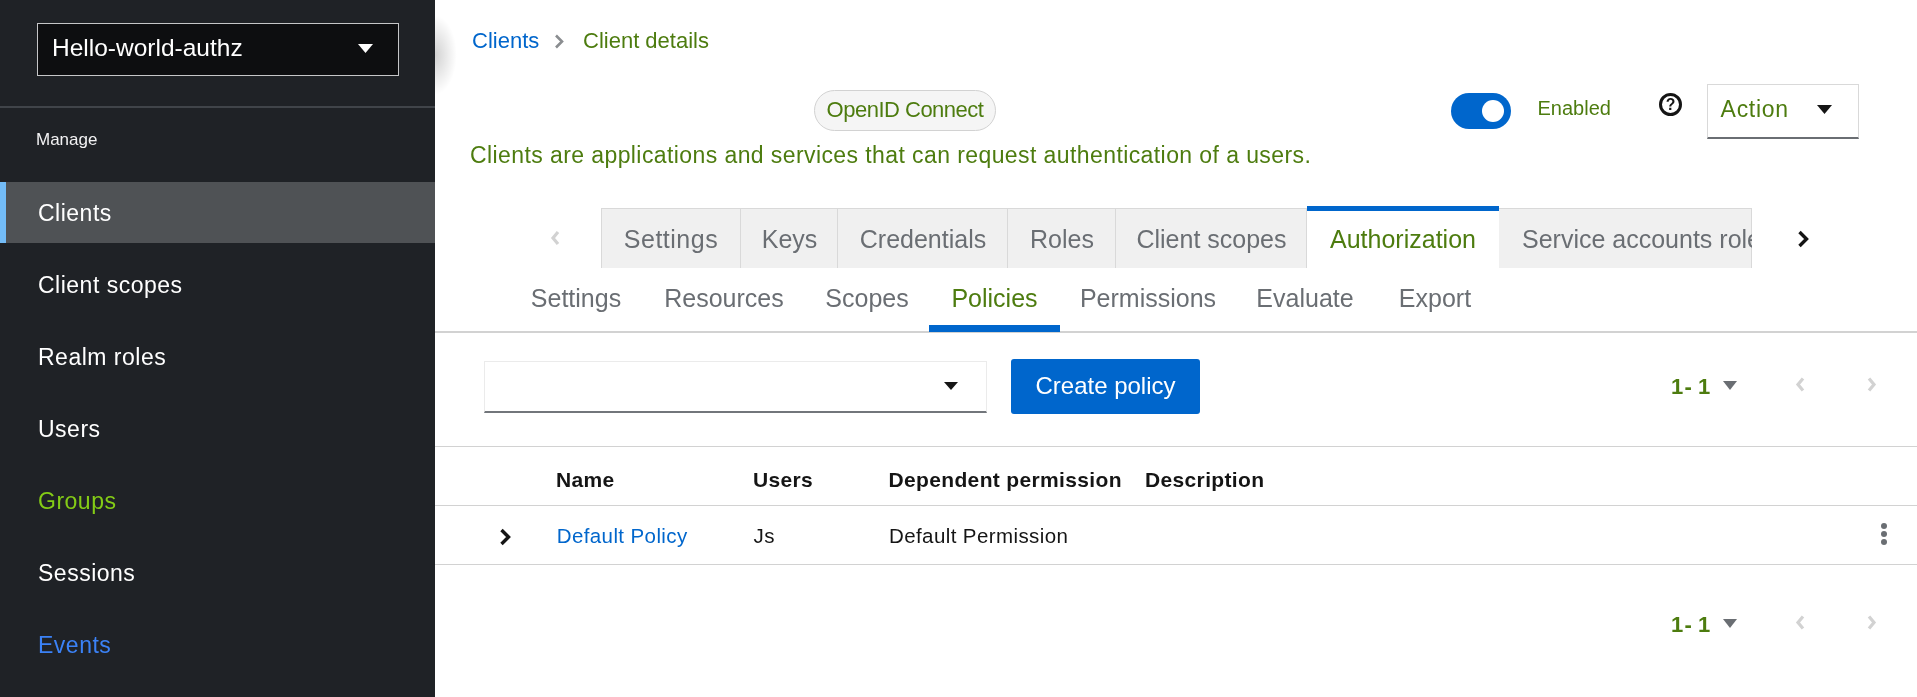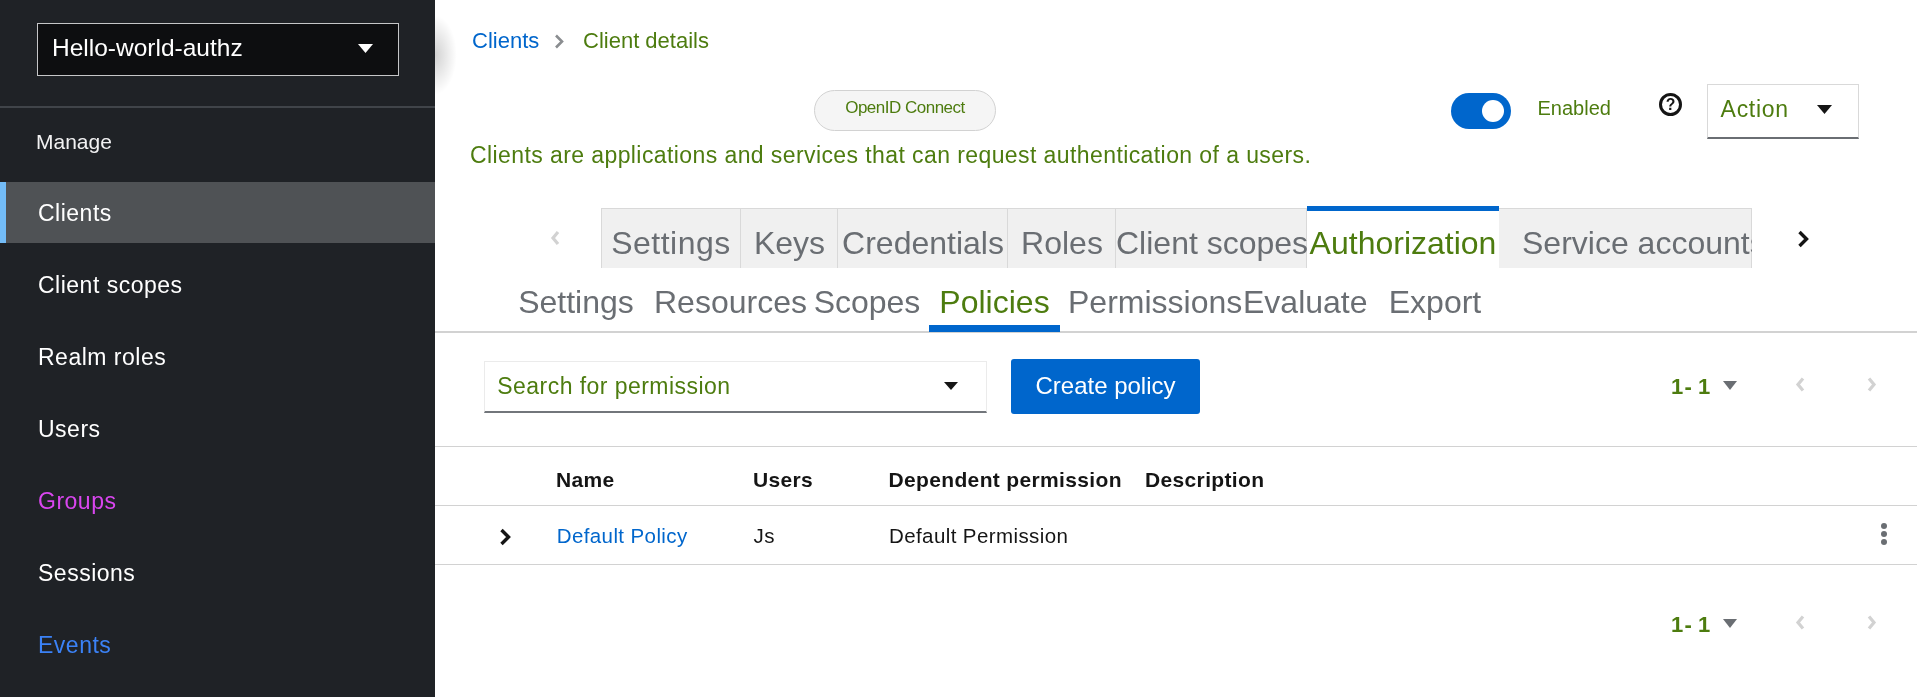--- a/index.html
+++ b/index.html
@@ -7,56 +7,56 @@
   font-family:"Liberation Sans",sans-serif; -webkit-font-smoothing:antialiased; }
 .abs { position:absolute; line-height:1; white-space:nowrap; }
 #page { position:relative; width:1917px; height:697px;padding-left:12px; }
 #sidebar { position:absolute; left:0; top:0; width:435px; height:697px; background:#1f2226; }
 .link { color:#0066cc !important; }
 .dark { color:#4d7c0f; }
 .gray { color:#6a6e73; }
 .hline { position:absolute; height:1px; background:#d2d2d2; }
 .tabbg { position:absolute; top:208px; height:60px; background:#f0f0f0;
   border:1px solid #d9d9d9; border-bottom:none; border-left:none; }
-.t25 { font-size:32px; }
+.t25 { font-size:25px; }
 .td { font-size:20.5px; letter-spacing:0.4px; color:#151515; }
 .th { font-size:21px; letter-spacing:0.35px; color:#151515; font-weight:bold; }
 .ctr { text-align:center; }
 </style>
 </head>
 <body>
 <div id="page">
 
   <div id="sidebar">
     <div style="position:absolute;left:37px;top:23px;width:362px;height:53px;background:#0d0e10;border:1px solid #c5c6c8;"></div>
     <div class="abs" style="left:52px;top:36px;font-size:24.5px;color:#fff;">Hello-world-authz</div>
     <svg class="abs" style="left:358px;top:44px" width="15" height="9" viewBox="0 0 15 9">
         <path d="M0 0 L15 0 L7.5 9 Z" fill="#fff"></path>
       </svg>
     <div style="position:absolute;left:0;top:106px;width:435px;height:2px;background:#404449"></div>
-    <div class="abs" style="left:36px;top:131px;font-size:21px;color:#f2f2f3;">Manage</div>
+    <div class="abs" style="left:36px;top:131px;font-size:17px;color:#f2f2f3;">Manage</div>
     <div style="position:absolute;left:0;top:182px;width:435px;height:61px;background:#4f5255;border-left:6px solid #73bcf7;"></div>
     <div class="abs" style="left:38px;top:202px;font-size:23px;color:#fff;letter-spacing:0.5px;">Clients</div>
     <div class="abs" style="left:38px;top:274px;font-size:23px;color:#fff;letter-spacing:0.5px;">Client scopes</div>
     <div class="abs" style="left:38px;top:346px;font-size:23px;color:#fff;letter-spacing:0.5px;">Realm roles</div>
     <div class="abs" style="left:38px;top:418px;font-size:23px;color:#fff;letter-spacing:0.5px;">Users</div>
-    <div class="abs" style="left:38px;top:490px;font-size:23px;color:#d946ef;letter-spacing:0.5px;">Groups</div>
+    <div class="abs" style="left:38px;top:490px;font-size:23px;color:#84cc16;letter-spacing:0.5px;">Groups</div>
     <div class="abs" style="left:38px;top:562px;font-size:23px;color:#fff;letter-spacing:0.5px;">Sessions</div>
     <div class="abs" style="left:38px;top:634px;font-size:23px;color:#3b82f6;letter-spacing:0.5px;">Events</div>
   </div>
   <div style="position:absolute;left:435px;top:15px;width:22px;height:80px;background:radial-gradient(ellipse at left center, rgba(0,0,0,0.18), rgba(0,0,0,0) 70%);"></div>
 
   <div class="abs link" style="left:472px;top:29.7px;font-size:22px;">Clients</div>
   <svg class="abs" style="left:554px;top:34px" width="10" height="15" viewBox="0 0 10 15">
       <path d="M2 1.5 L8 7.5 L2 13.5" fill="none" stroke="#8a8d90" stroke-width="2.6"></path>
     </svg>
   <div class="abs dark" style="left:583px;top:29.7px;font-size:22px;">Client details</div>
 
   <div style="position:absolute;left:814px;top:90px;width:182px;height:41px;border:1px solid #d2d2d2;background:#f5f5f5;border-radius:21px;"></div>
-  <div class="abs dark ctr" style="left:814px;top:98.8px;width:182px;font-size:17px;letter-spacing:-0.5px;">OpenID Connect</div>
+  <div class="abs dark ctr" style="left:814px;top:98.8px;width:182px;font-size:22px;letter-spacing:-0.5px;">OpenID Connect</div>
   <div class="abs dark" id="subtitle" style="left:470px;top:143.8px;font-size:23px;letter-spacing:0.41px;">Clients are applications and services that can request authentication of a users.</div>
 
   <div style="position:absolute;left:1451px;top:93px;width:60px;height:36px;border-radius:18px;background:#0066cc;"></div>
   <div style="position:absolute;left:1482px;top:100px;width:22px;height:22px;border-radius:50%;background:#fff;"></div>
   <div class="abs dark" style="left:1537.5px;top:97.8px;font-size:20px;">Enabled</div>
 
   <svg class="abs" style="left:1659px;top:93px" width="23" height="23" viewBox="0 0 23 23">
     <circle cx="11.5" cy="11.5" r="10" fill="none" stroke="#151515" stroke-width="3"></circle>
     <text x="11.5" y="16.8" font-size="15.8" font-weight="bold" fill="#151515" text-anchor="middle" font-family="Liberation Sans">?</text>
   </svg>
@@ -92,21 +92,20 @@
   <div class="abs gray t25 ctr" style="left:654px;top:285.5px;width:140px;">Resources</div>
   <div class="abs gray t25 ctr" style="left:812px;top:285.5px;width:110px;">Scopes</div>
   <div class="abs dark t25 ctr" style="left:929px;top:285.5px;width:131px;">Policies</div>
   <div class="abs gray t25 ctr" style="left:1068px;top:285.5px;width:160px;">Permissions</div>
   <div class="abs gray t25 ctr" style="left:1243px;top:285.5px;width:124px;">Evaluate</div>
   <div class="abs gray t25 ctr" style="left:1384px;top:285.5px;width:102px;">Export</div>
   <div class="hline" style="left:435px;top:331px;width:1482px;height:2px;"></div>
   <div style="position:absolute;left:929px;top:325px;width:131px;height:7px;background:#0066cc;"></div>
 
   <div style="position:absolute;left:484px;top:361px;width:503px;height:52px;background:#fff;border:1px solid #ebebeb;border-bottom:2px solid #72767b;"></div>
-  <div class="abs dark" style="left:497.3px;top:374.7px;font-size:23px;letter-spacing:0.45px;">Search for permission</div>
   <svg class="abs" style="left:944px;top:382px" width="14" height="8" viewBox="0 0 14 8">
       <path d="M0 0 L14 0 L7 8 Z" fill="#151515"></path>
     </svg>
   <div style="position:absolute;left:1011px;top:359px;width:189px;height:55px;background:#0066cc;border-radius:3px;"></div>
   <div class="abs ctr" style="left:1011px;top:373.5px;width:189px;font-size:24px;color:#fff;">Create policy</div>
 
   <div class="abs dark" style="left:1671px;top:376px;font-size:22px;font-weight:bold;">1</div>
   <div class="abs dark" style="left:1684.5px;top:376px;font-size:22px;font-weight:bold;">-</div>
   <div class="abs dark" style="left:1698px;top:376px;font-size:22px;font-weight:bold;">1</div>
   <svg class="abs" style="left:1722.8px;top:381px" width="14" height="9" viewBox="0 0 14 9">

